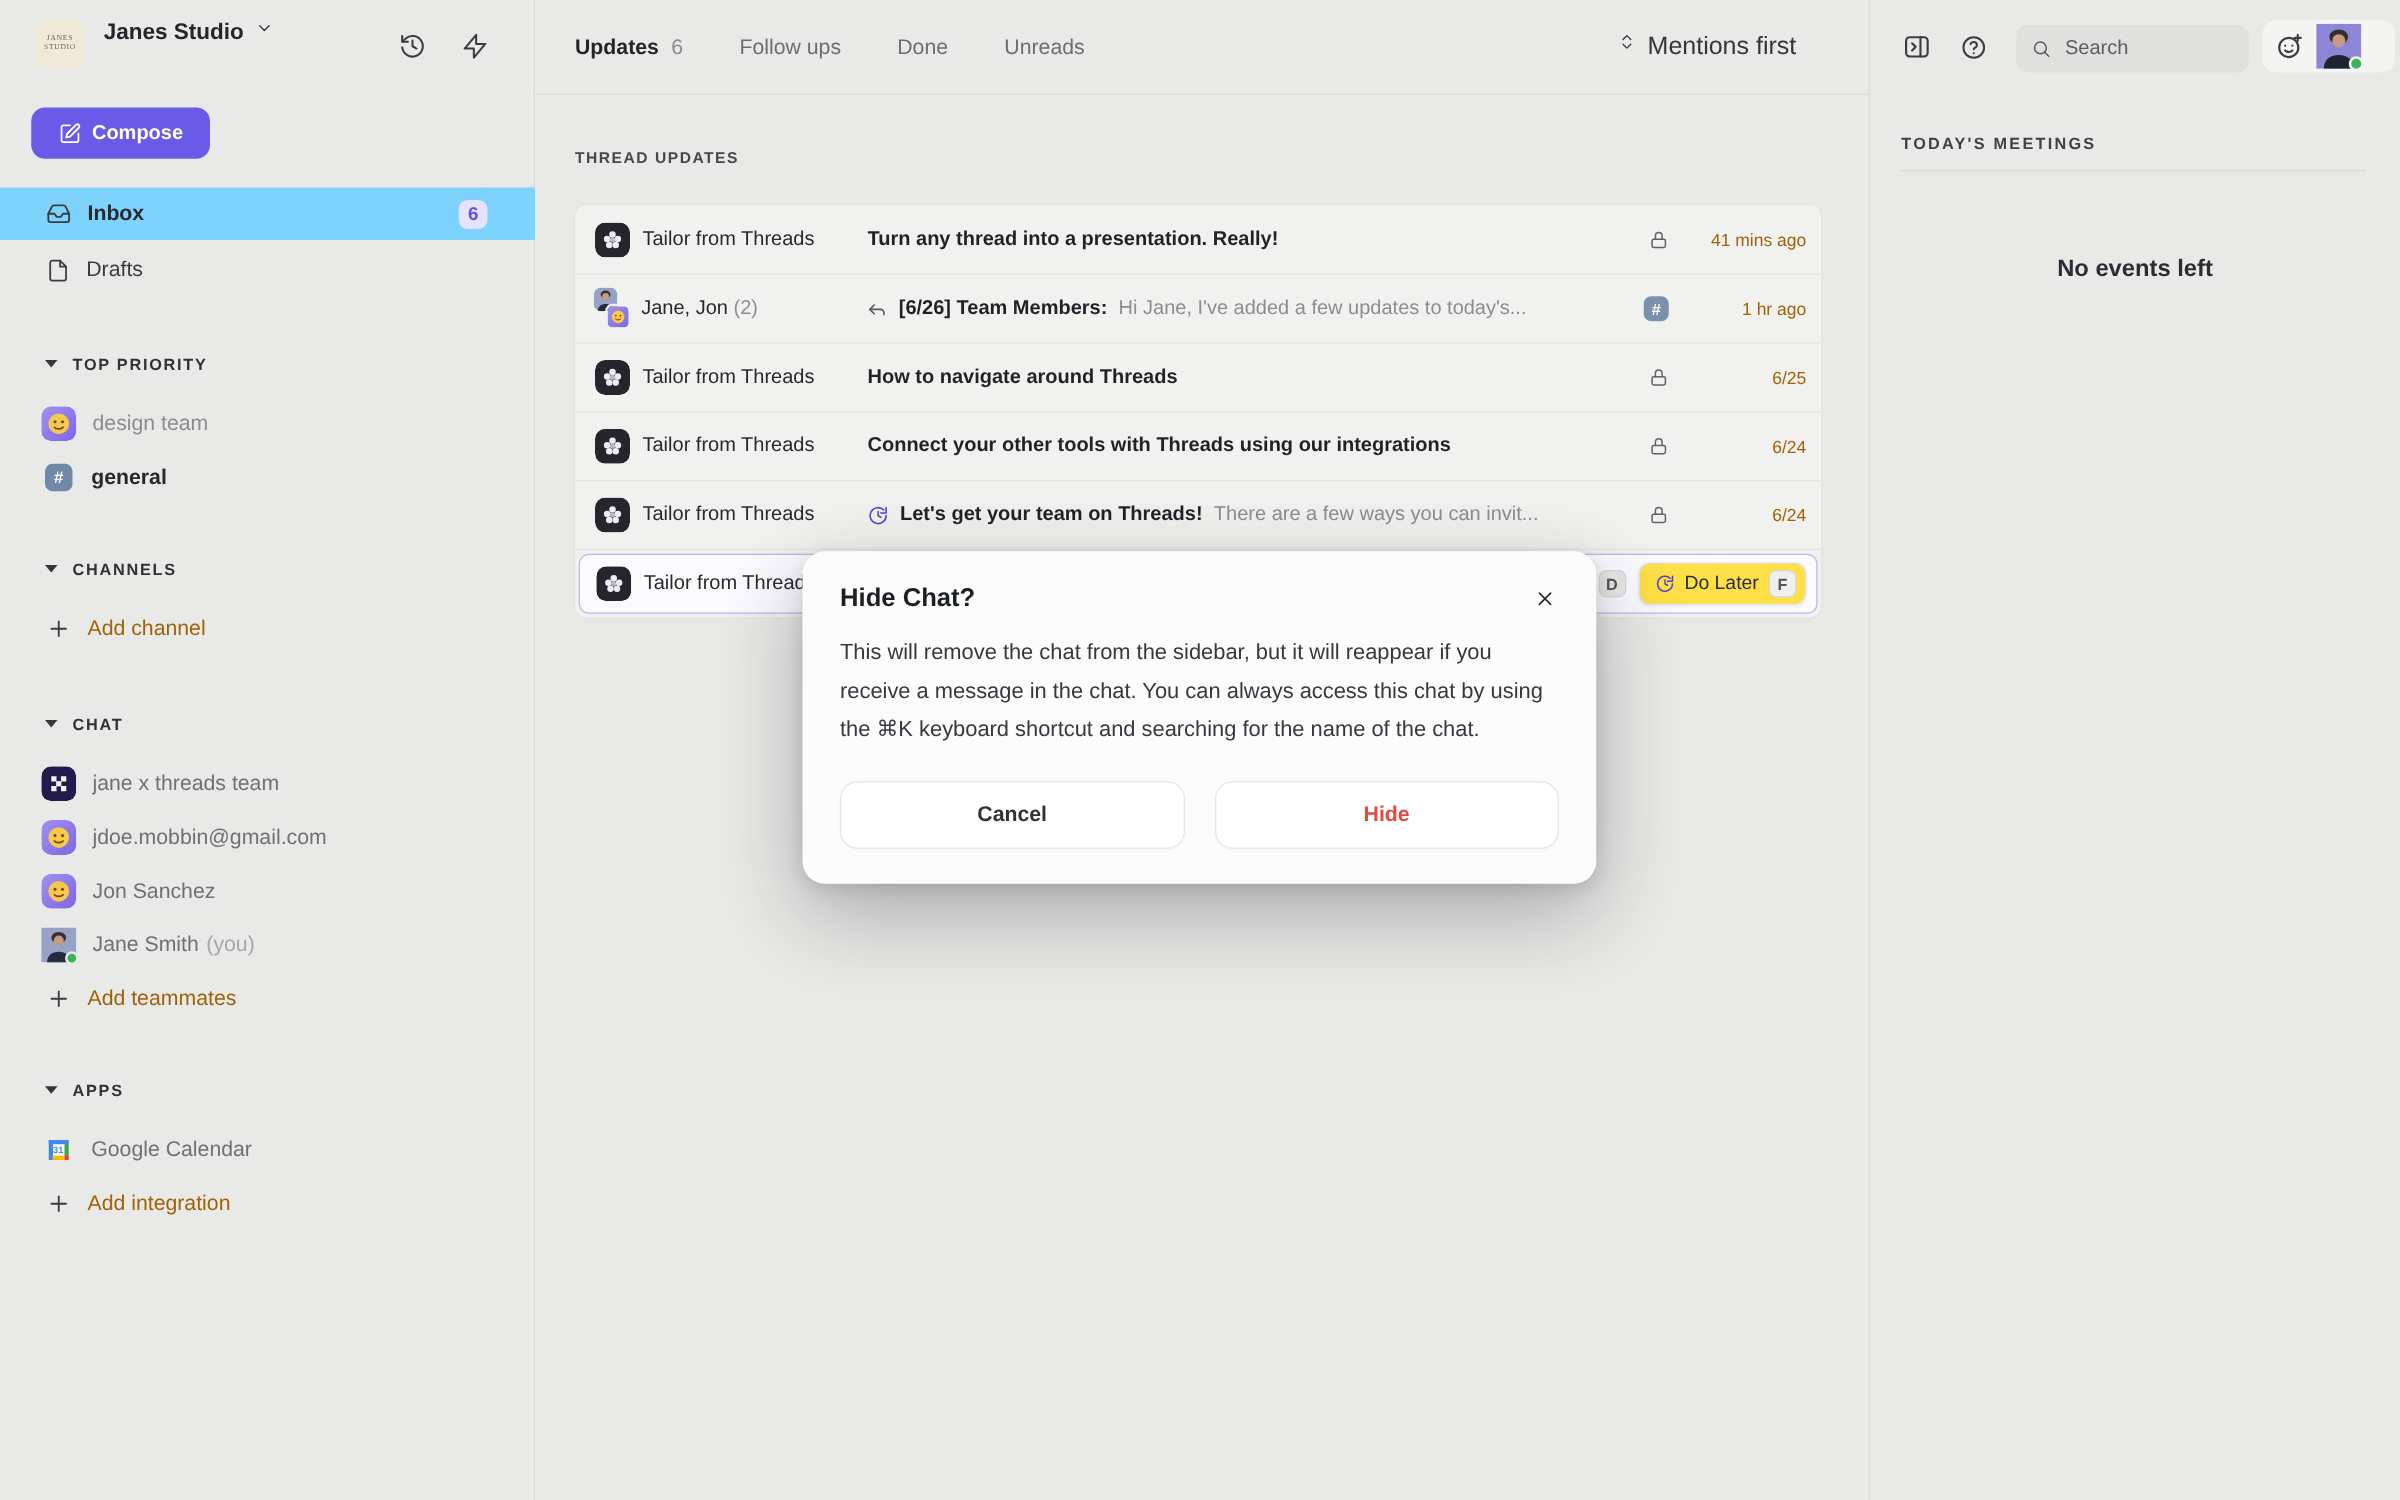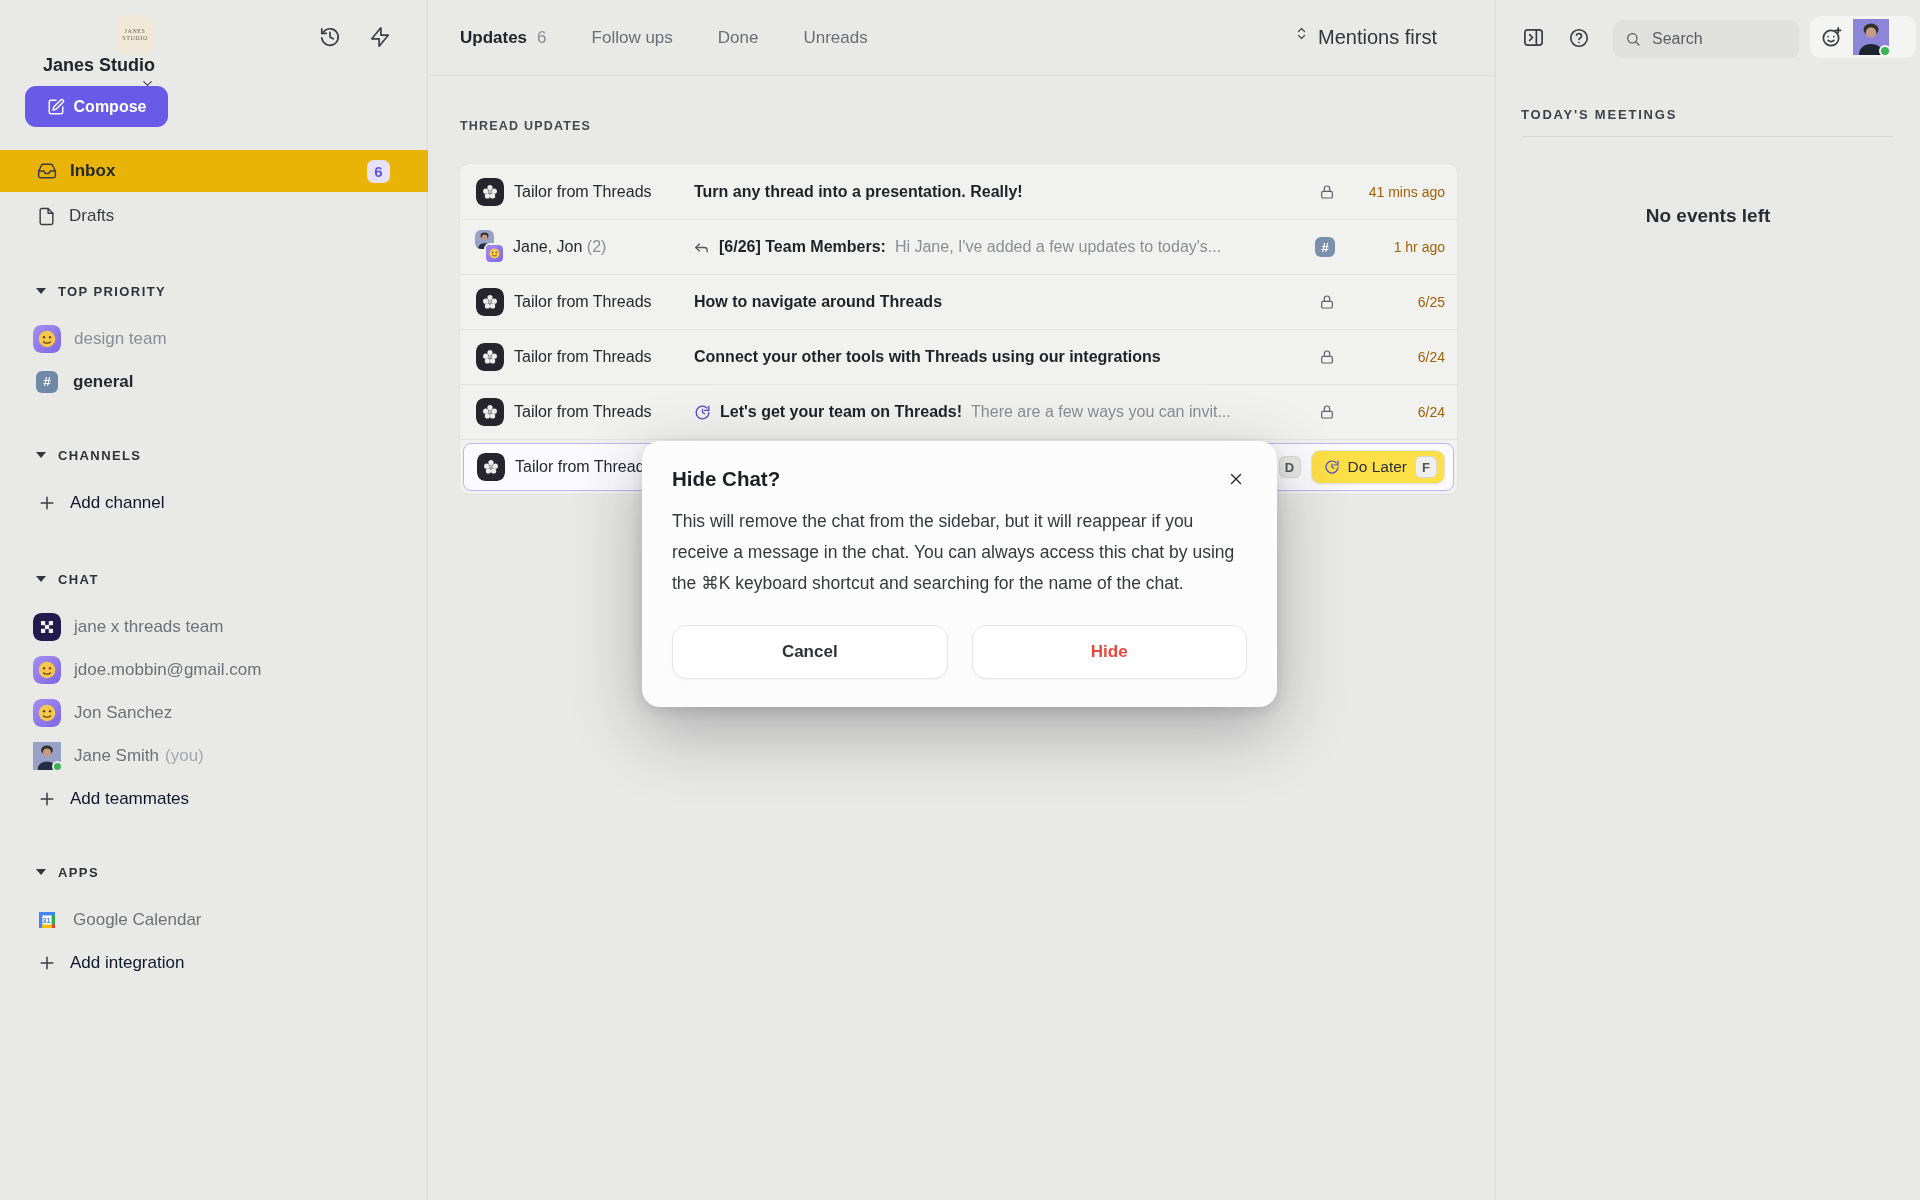--- a/index.html
+++ b/index.html
@@ -4,45 +4,45 @@
 <style>
   html,body{margin:0;padding:0;background:#cfcfcd;}
   *{box-sizing:border-box;}
   .app{position:relative;width:1920px;height:1200px;background:#E9E9E7;overflow:hidden;
        font-family:"Liberation Sans","DejaVu Sans",sans-serif;color:#26292E;}
   svg{display:block;}
   .ic{stroke:#3A3D42;fill:none;stroke-width:1.8;stroke-linecap:round;stroke-linejoin:round;}
 
   
   .sidebar{position:absolute;left:0;top:0;width:428px;height:1200px;border-right:1px solid #DBDBD9;}
-  .ws-row{position:absolute;left:28px;top:15px;display:flex;align-items:flex-end;flex-direction:column;}
+  .ws-row{position:absolute;left:28px;top:15px;display:flex;align-items:flex-start;}
   .ws-avatar{width:40px;height:40px;border-radius:10px;background:#F0E8D9;display:flex;flex-direction:column;
              align-items:center;justify-content:center;font-family:"Liberation Serif","DejaVu Serif",serif;
              font-size:6px;letter-spacing:.6px;line-height:7px;color:#6F6350;}
   .ws-name{margin-left:15px;font-size:18px;font-weight:700;color:#222529;}
   .ws-chevron{margin-left:9px;}
   .side-top-icon{position:absolute;top:26px;cursor:pointer;}
   .compose{position:absolute;left:25px;top:86px;width:143px;height:41px;border-radius:11px;background:#695BE8;
            display:flex;align-items:center;justify-content:center;gap:9px;color:#fff;font-size:16px;font-weight:600;cursor:pointer;}
   .compose .ic{stroke:#fff;stroke-width:1.9;}
   .srow{position:absolute;left:0;width:428px;display:flex;align-items:center;font-size:17px;cursor:pointer;}
   .srow .lead-ic{margin-left:37px;}
   .srow .lead-av{margin-left:33px;}
   .srow .lbl{margin-left:13px;}
   .row-h{height:42px;}
   .sec-head{height:28px;font-size:13px;font-weight:700;letter-spacing:1.4px;color:#2F3237;cursor:pointer;}
   .sec-head .tri{margin-left:36px;width:0;height:0;border-left:5px solid transparent;border-right:5px solid transparent;
                  border-top:6px solid #33363B;}
   .sec-head .lbl{margin-left:12px;}
-  .highlight{background:#eab308;}
+  .highlight{background:#7dd3fc;}
   .lbl-dark{color:#26292E;font-weight:600;}
   .lbl-drafts{color:#3A3D42;}
   .lbl-muted{color:#8A8D92;}
   .lbl-chat{color:#6E7176;}
-  .lbl-action{color:#0f172a;}
+  .lbl-action{color:#a16207;}
   .you-suffix{color:#A4A7AC;margin-left:6px;}
   .inbox-badge{margin-left:auto;margin-right:38px;min-width:23px;height:23px;border-radius:7px;background:#E5E2F9;
                color:#6052DE;font-size:15px;font-weight:700;display:flex;align-items:center;justify-content:center;}
   .av28{width:28px;height:28px;border-radius:8px;overflow:hidden;flex:none;}
   .hash-av{width:22px;height:22px;margin-left:36px;border-radius:6px;background:#7089A6;color:#fff;font-size:13.5px;
            font-weight:700;display:flex;align-items:center;justify-content:center;flex:none;}
   .photo-wrap{position:relative;flex:none;}
   .online-dot{position:absolute;right:-2px;bottom:-2px;width:11px;height:11px;border-radius:50%;
               background:#3BB457;border:2px solid #E9E9E7;}
 

